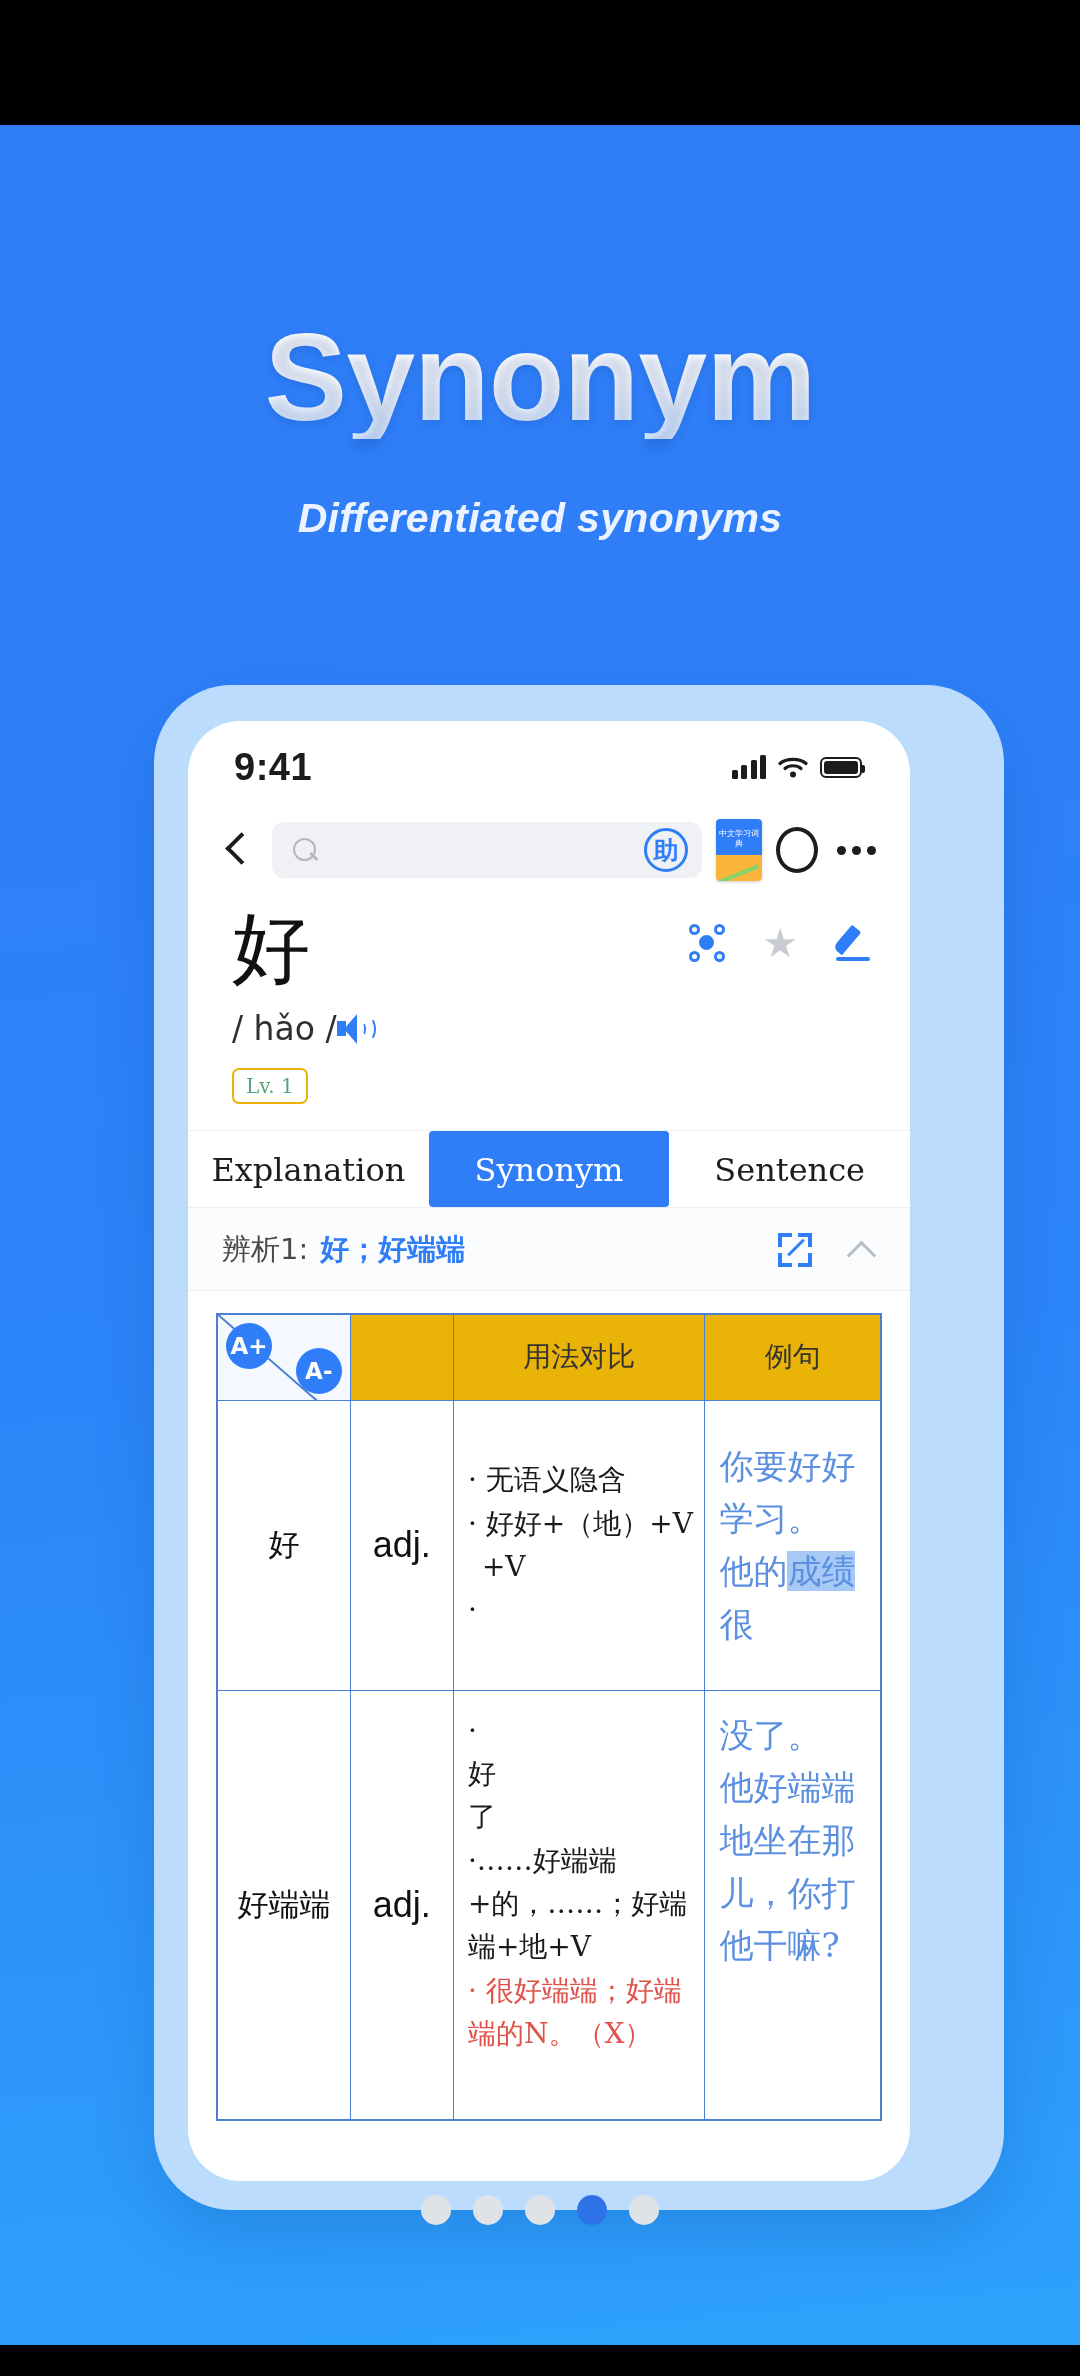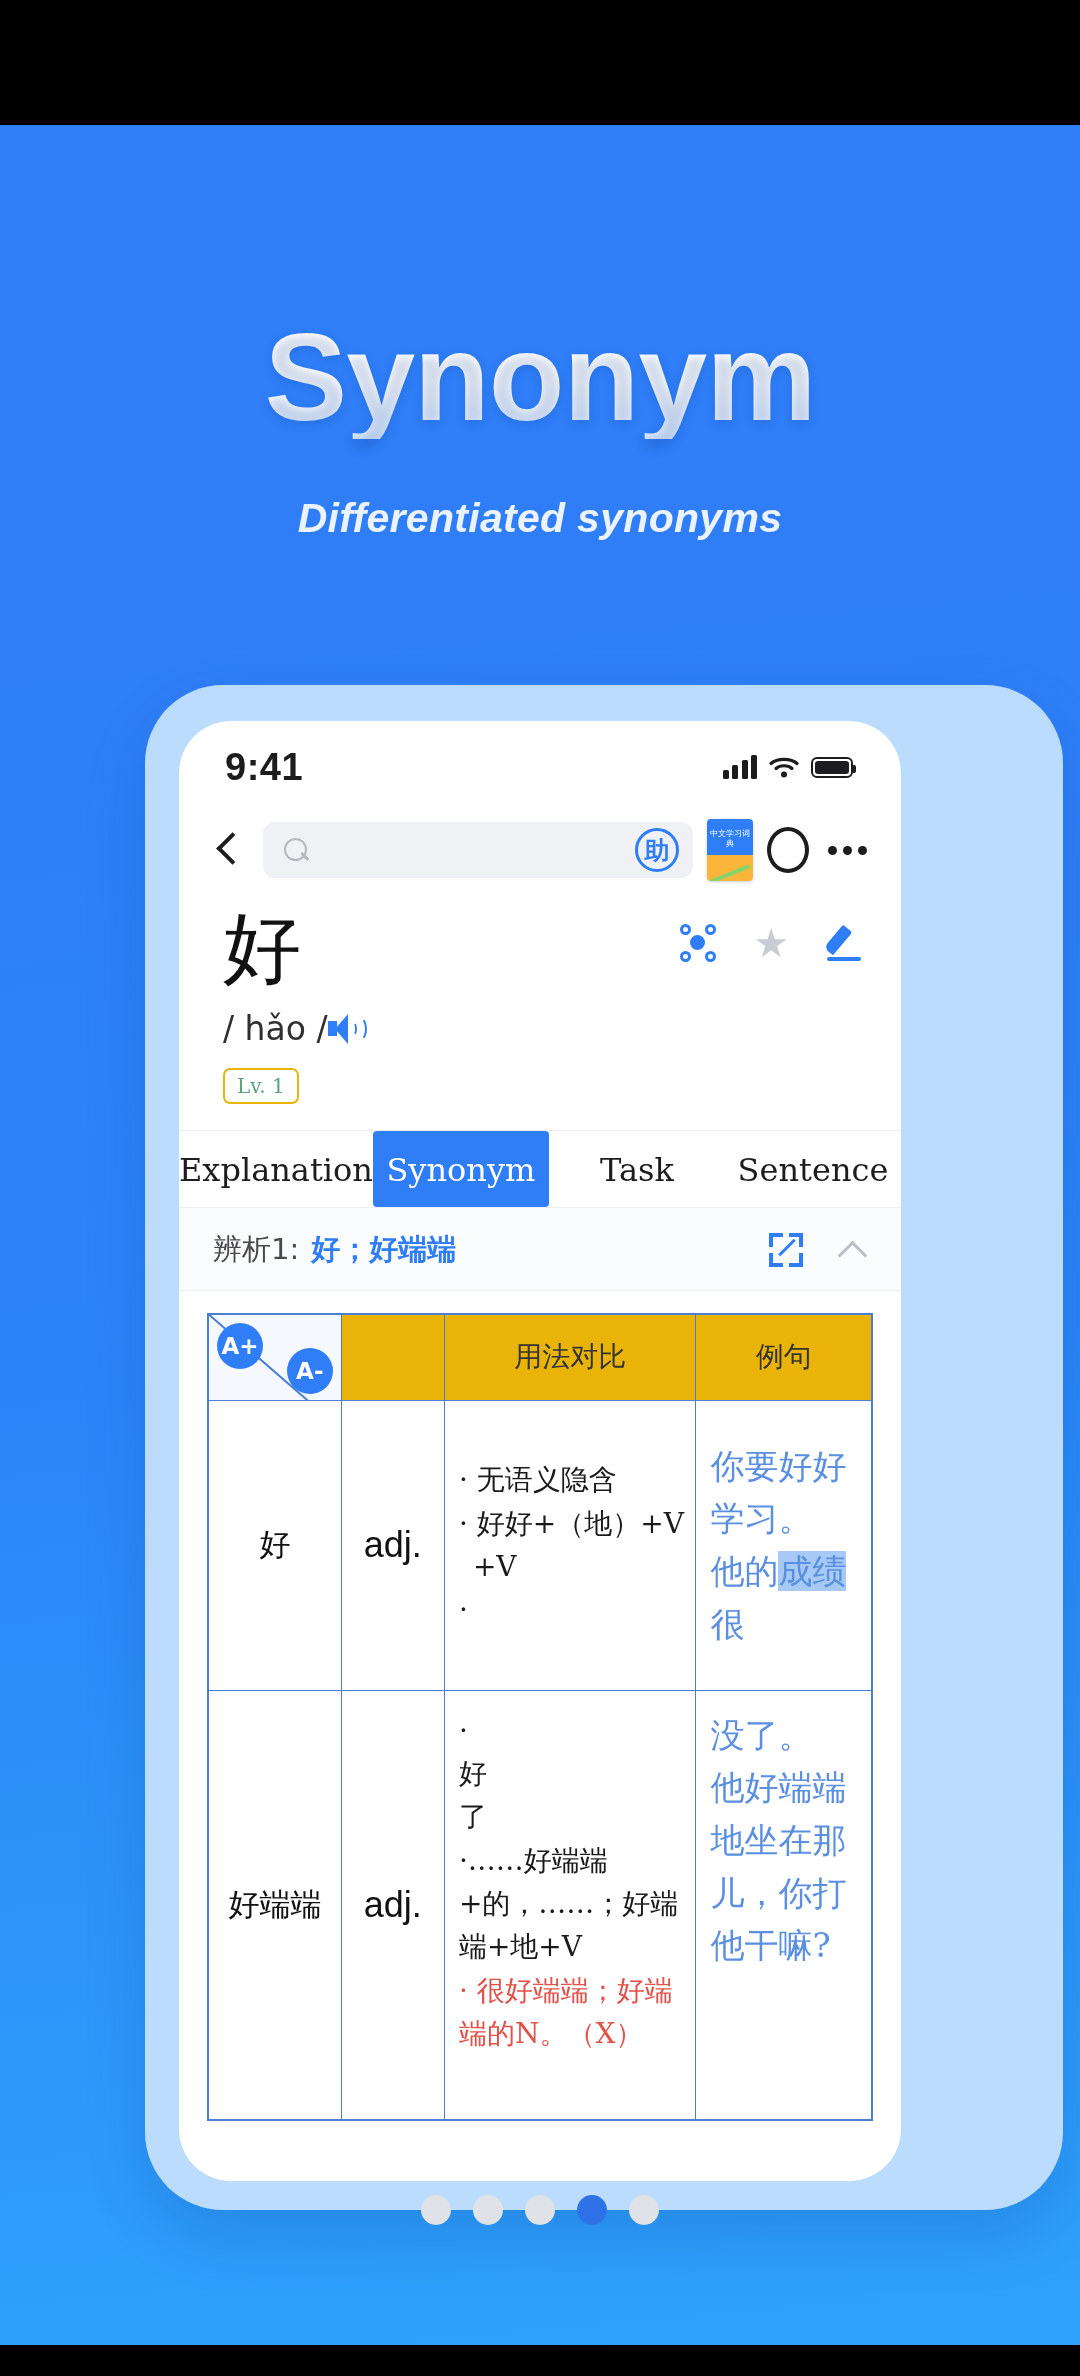--- a/index.html
+++ b/index.html
@@ -45,22 +45,22 @@
     font-size: 41px;
     font-style: italic;
     font-weight: bold;
     color: #eaf3ff;
     letter-spacing: 0.3px;
   }
 
   
   .phone {
     position: absolute;
-    left: 145px; top: 560px;
-    width: 918px; height: 1525px;
+    left: 154px; top: 560px;
+    width: 850px; height: 1525px;
     background: #bcdcfd;
     border-radius: 78px;
     box-shadow: 0 26px 60px rgba(10,60,150,0.20);
   }
   .phone-screen {
     position: absolute;
     left: 34px; top: 36px;
     width: 722px; height: 1460px;
     background: #ffffff;
     border-radius: 52px;
@@ -288,21 +288,20 @@
                 <span class="w1"></span>
                 <span class="w2"></span>
             </span>
           </div>
           <div><span class="lv-badge">Lv. 1</span></div>
         </div>
 
         <div class="tabs">
           <div class="tab">Explanation</div>
           <div class="tab active">Synonym</div>
-          <div class="tab">Task</div>
           <div class="tab">Sentence</div>
         </div>
 
         <div class="bianxi">
           <span class="bx-label">辨析1:</span>
           <span class="bx-words">好；好端端</span>
           <span class="bx-right">
             <span class="expand-ico">
                 <i class="a"></i>
                 <i class="b"></i>

